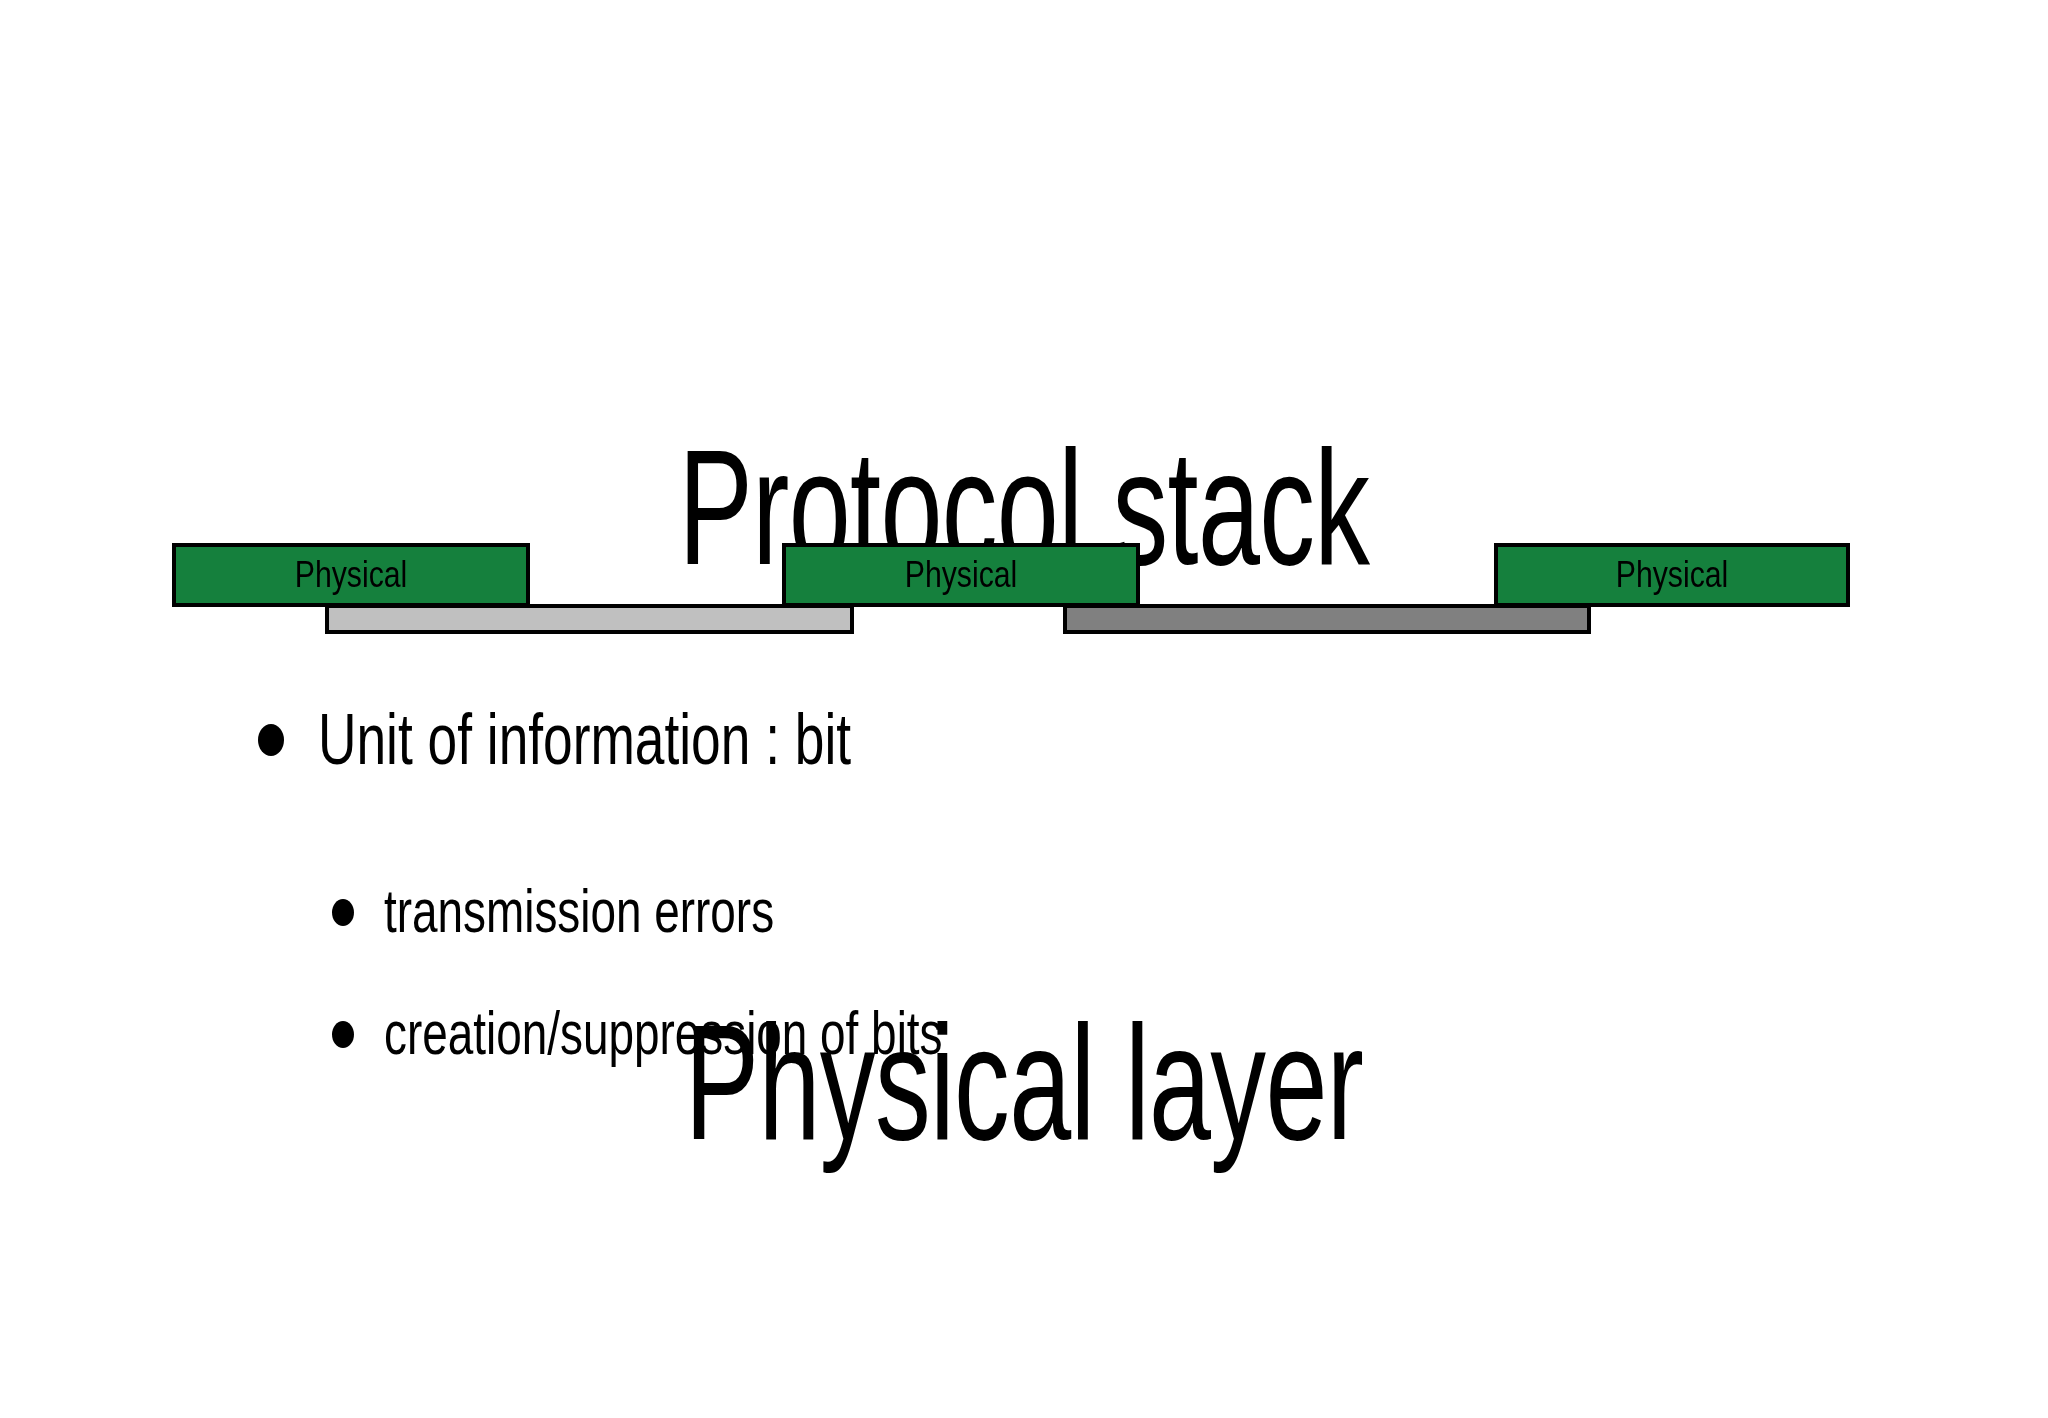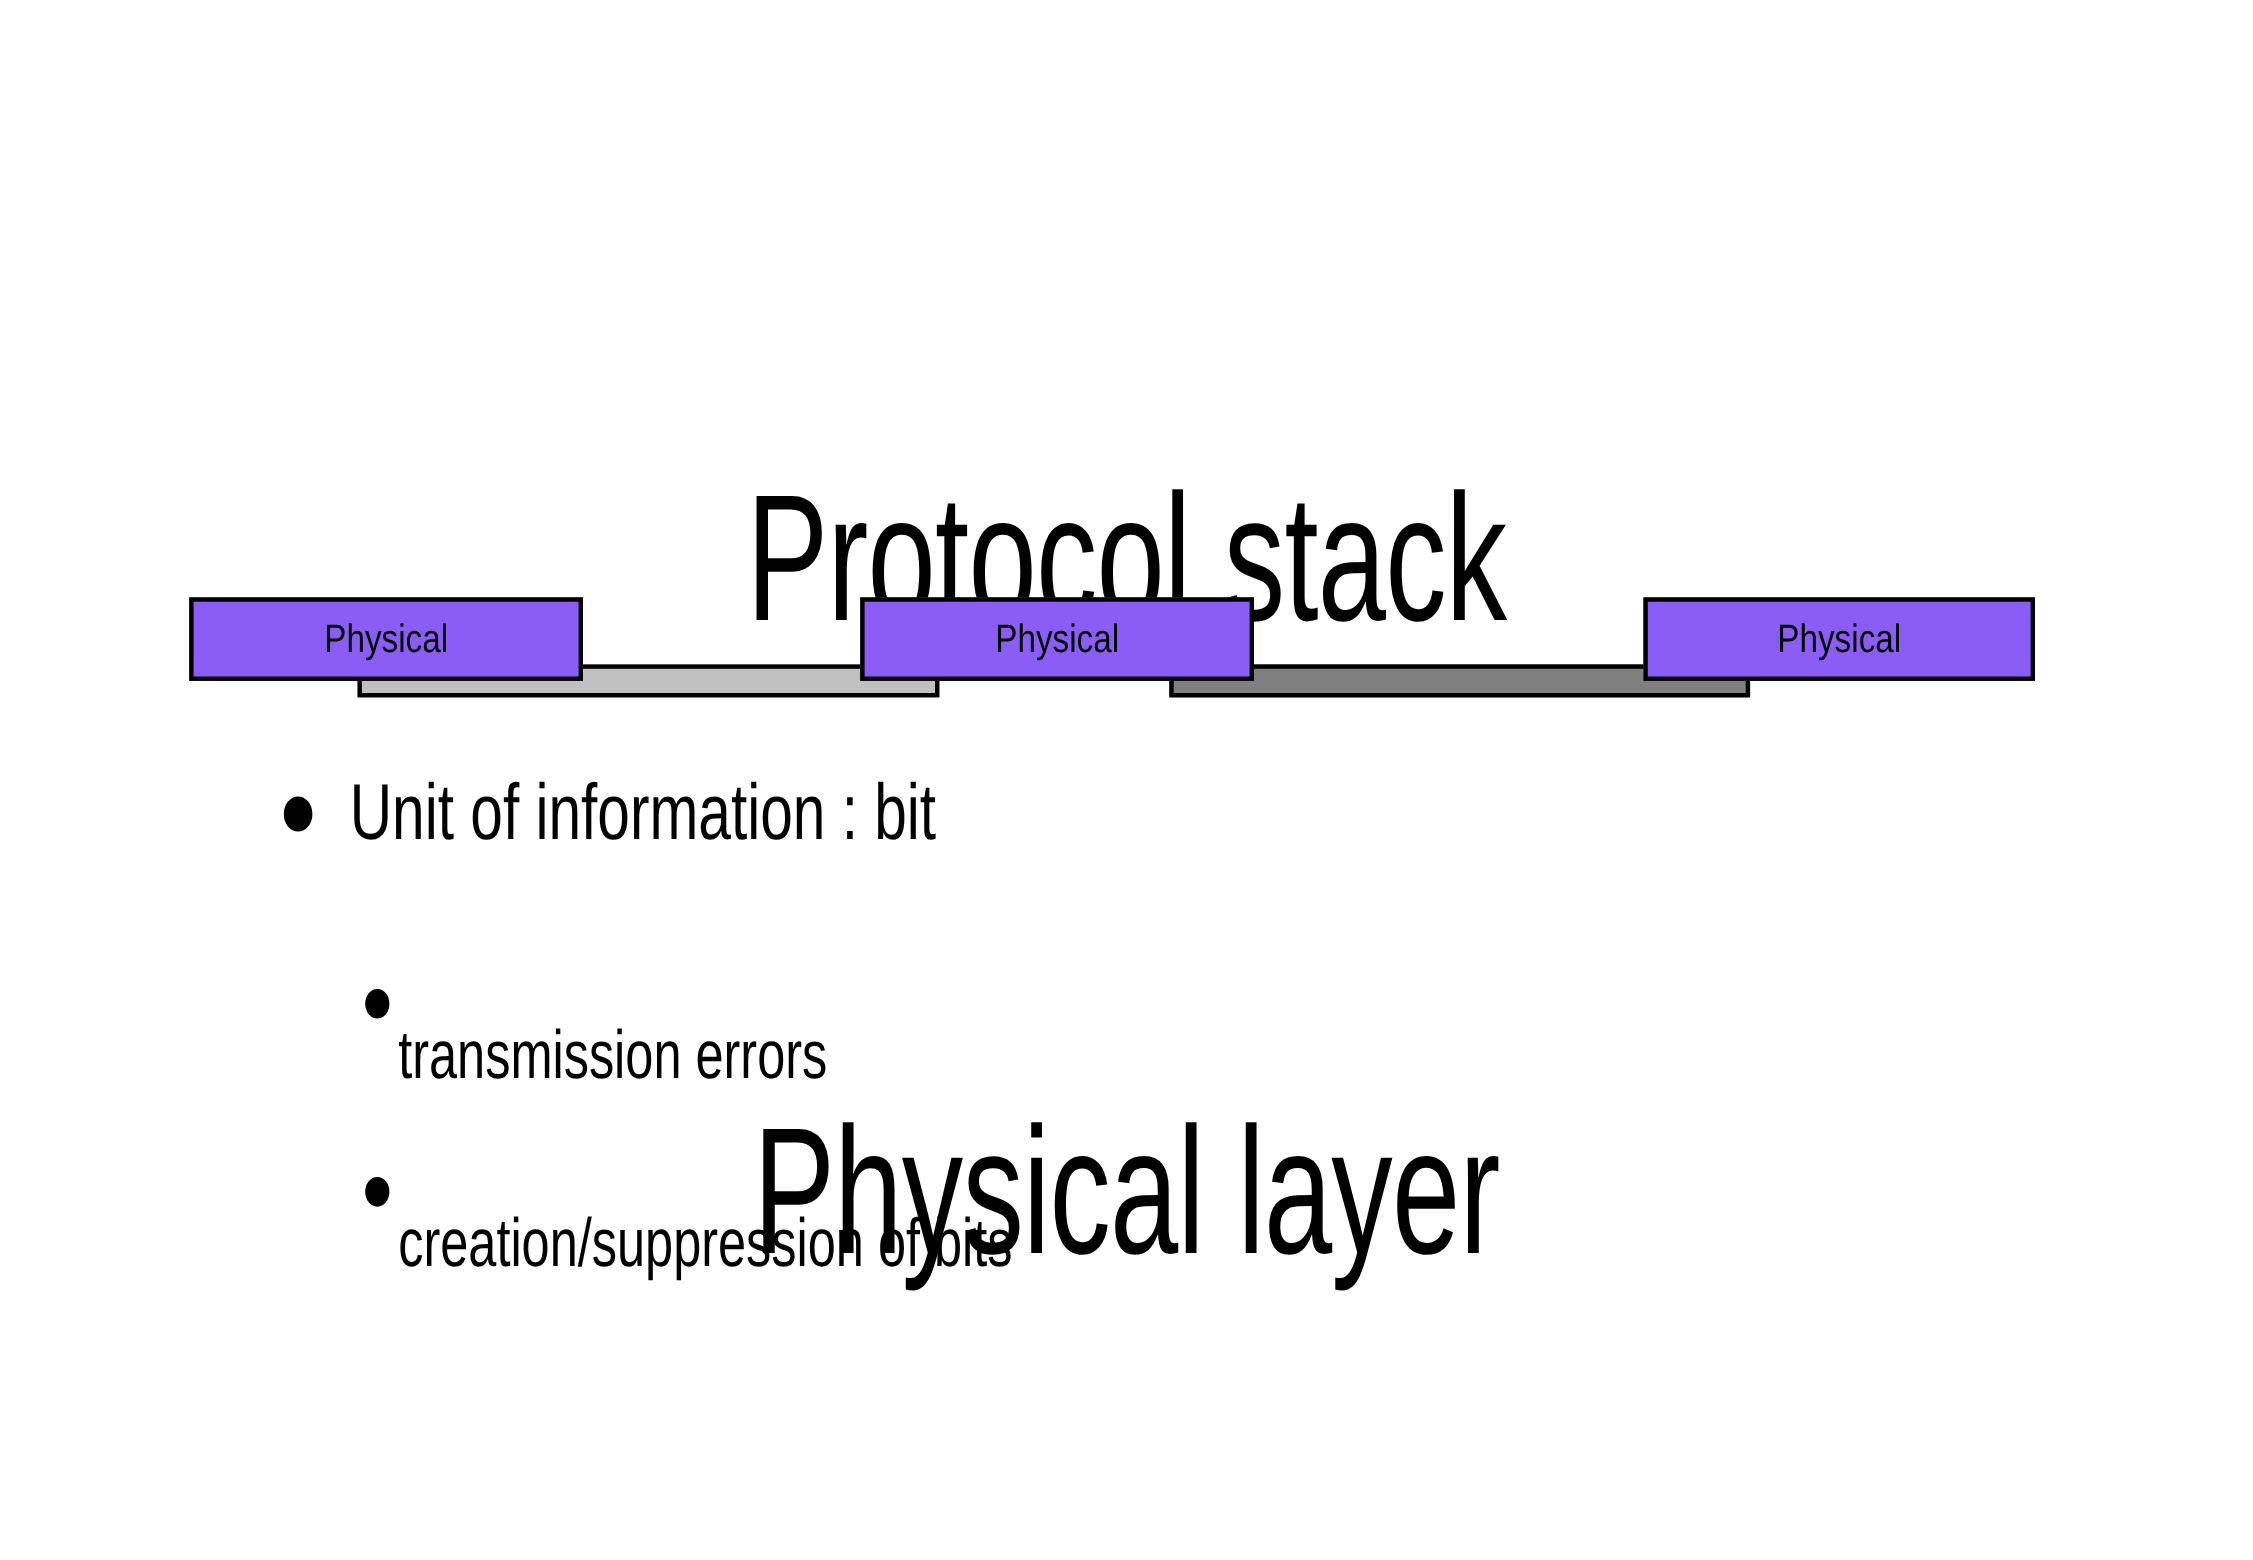--- a/index.html
+++ b/index.html
@@ -40,23 +40,23 @@
     top: 0;
     width: 2048px;
     height: 1418px;
     pointer-events: none;
   }
   .diagram > * { pointer-events: auto; }
 
   .phys-box {
     position: absolute;
     box-sizing: border-box;
-    background: #8b5cf6;
+    background: #15803d;
     border: 4px solid #000000;
-    height: 76px;
+    height: 64px;
     display: flex;
     align-items: center;
     justify-content: center;
     z-index: 3;
   }
   .phys-box .phys-label {
     font-size: 36px;
     line-height: 1;
     transform: scaleX(0.84);
     transform-origin: 50% 50%;
@@ -108,21 +108,21 @@
   .lvl1 { margin-left: 258px; margin-bottom: 34px; }
   .lvl1 .bullet-marker { width: 26px; height: 32px; margin-top: 24px; }
   .lvl1 .bullet-text {
     font-size: 72px;
     line-height: 1.1;
     margin-left: 34px;
     transform: scaleX(0.74);
   }
 
   
-  .lvl2 { margin-left: 332px; margin-bottom: 24px; flex-direction: column; }
+  .lvl2 { margin-left: 332px; margin-bottom: 24px; }
   .lvl2 .bullet-marker { width: 22px; height: 27px; margin-top: 22px; }
   .lvl2 .bullet-text {
     font-size: 62px;
     line-height: 1.1;
     margin-left: 30px;
     transform: scaleX(0.74);
   }
 
   .spacer-1 { height: 34px; }
   .spacer-2 { height: 30px; }

